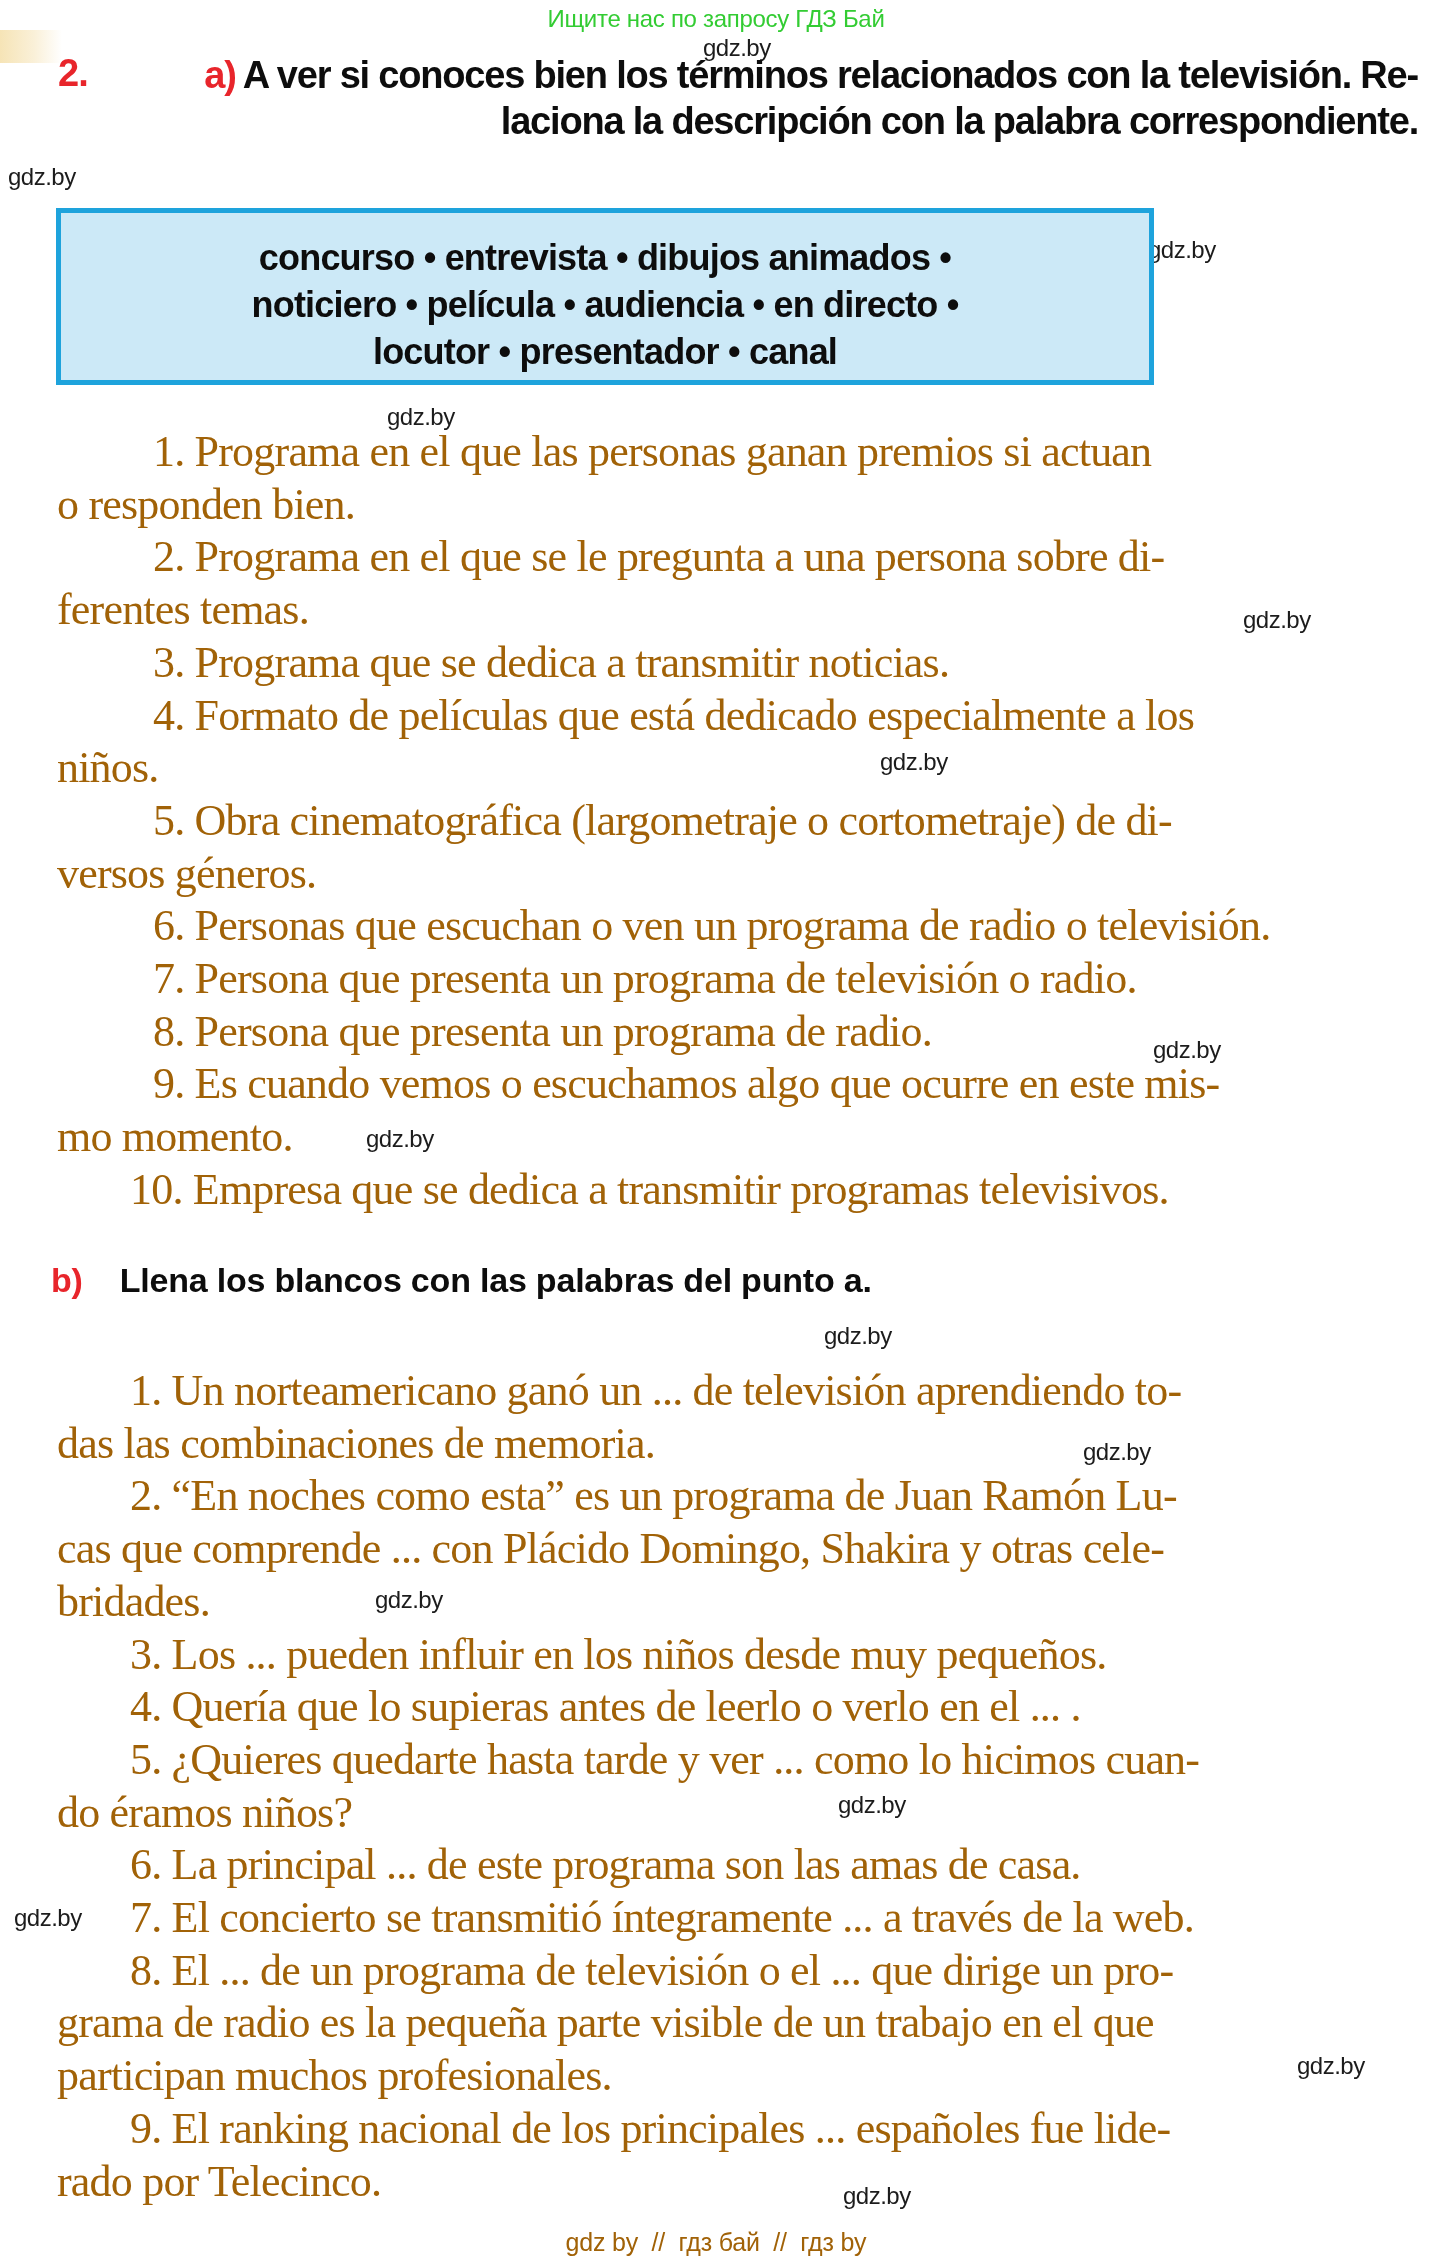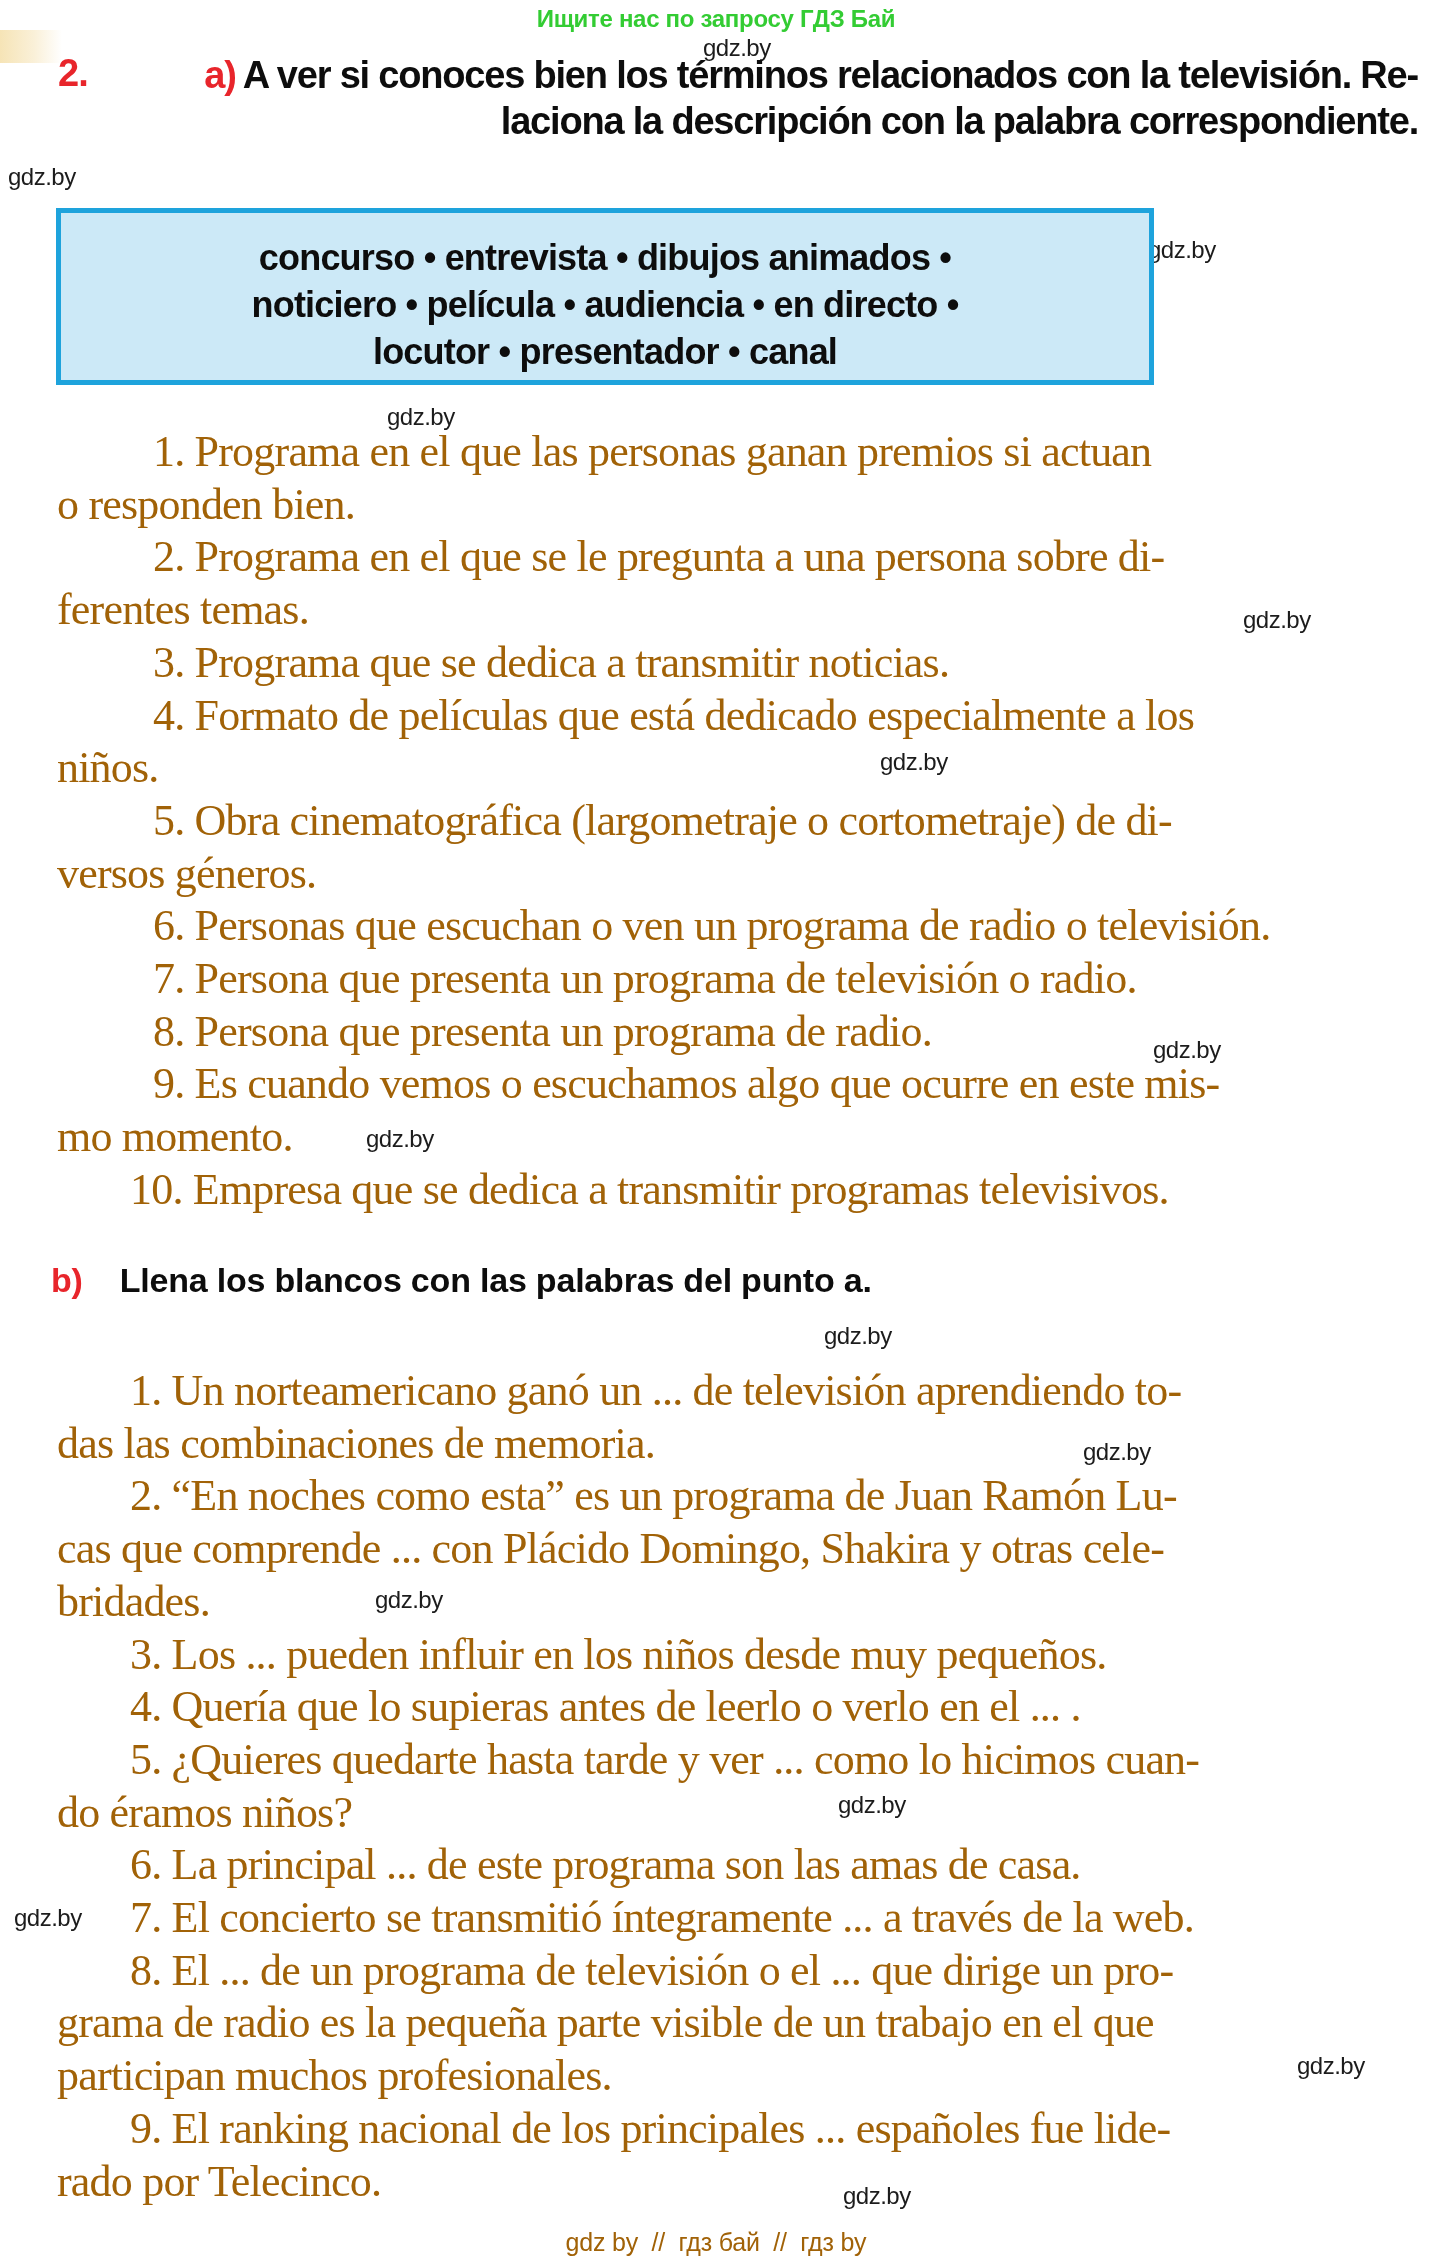--- a/index.html
+++ b/index.html
@@ -7,21 +7,21 @@
   body {
     position:relative;
     width:1432px; height:2259px;
     overflow:hidden;
     font-family:"Liberation Sans", sans-serif;
     color:#0b0b0b;
   }
   .promo {
     position:absolute; top:5px; left:0; width:100%;
     text-align:center;
-    font-size:24px; font-weight:bold; letter-spacing:-0.3px;
+    font-size:24px; font-weight:normal; letter-spacing:-0.3px;
     color:#33cc33;
   }
   .wm {
     position:absolute;
     font-family:"Liberation Sans", sans-serif;
     font-size:24px; color:#1c1c1c; letter-spacing:-0.5px;
   }
   .corner-swatch {
     position:absolute; left:0; top:30px; width:62px; height:33px;
     background:linear-gradient(90deg,#f6e4b6 0%,#faf0d8 55%,#ffffff 100%);

